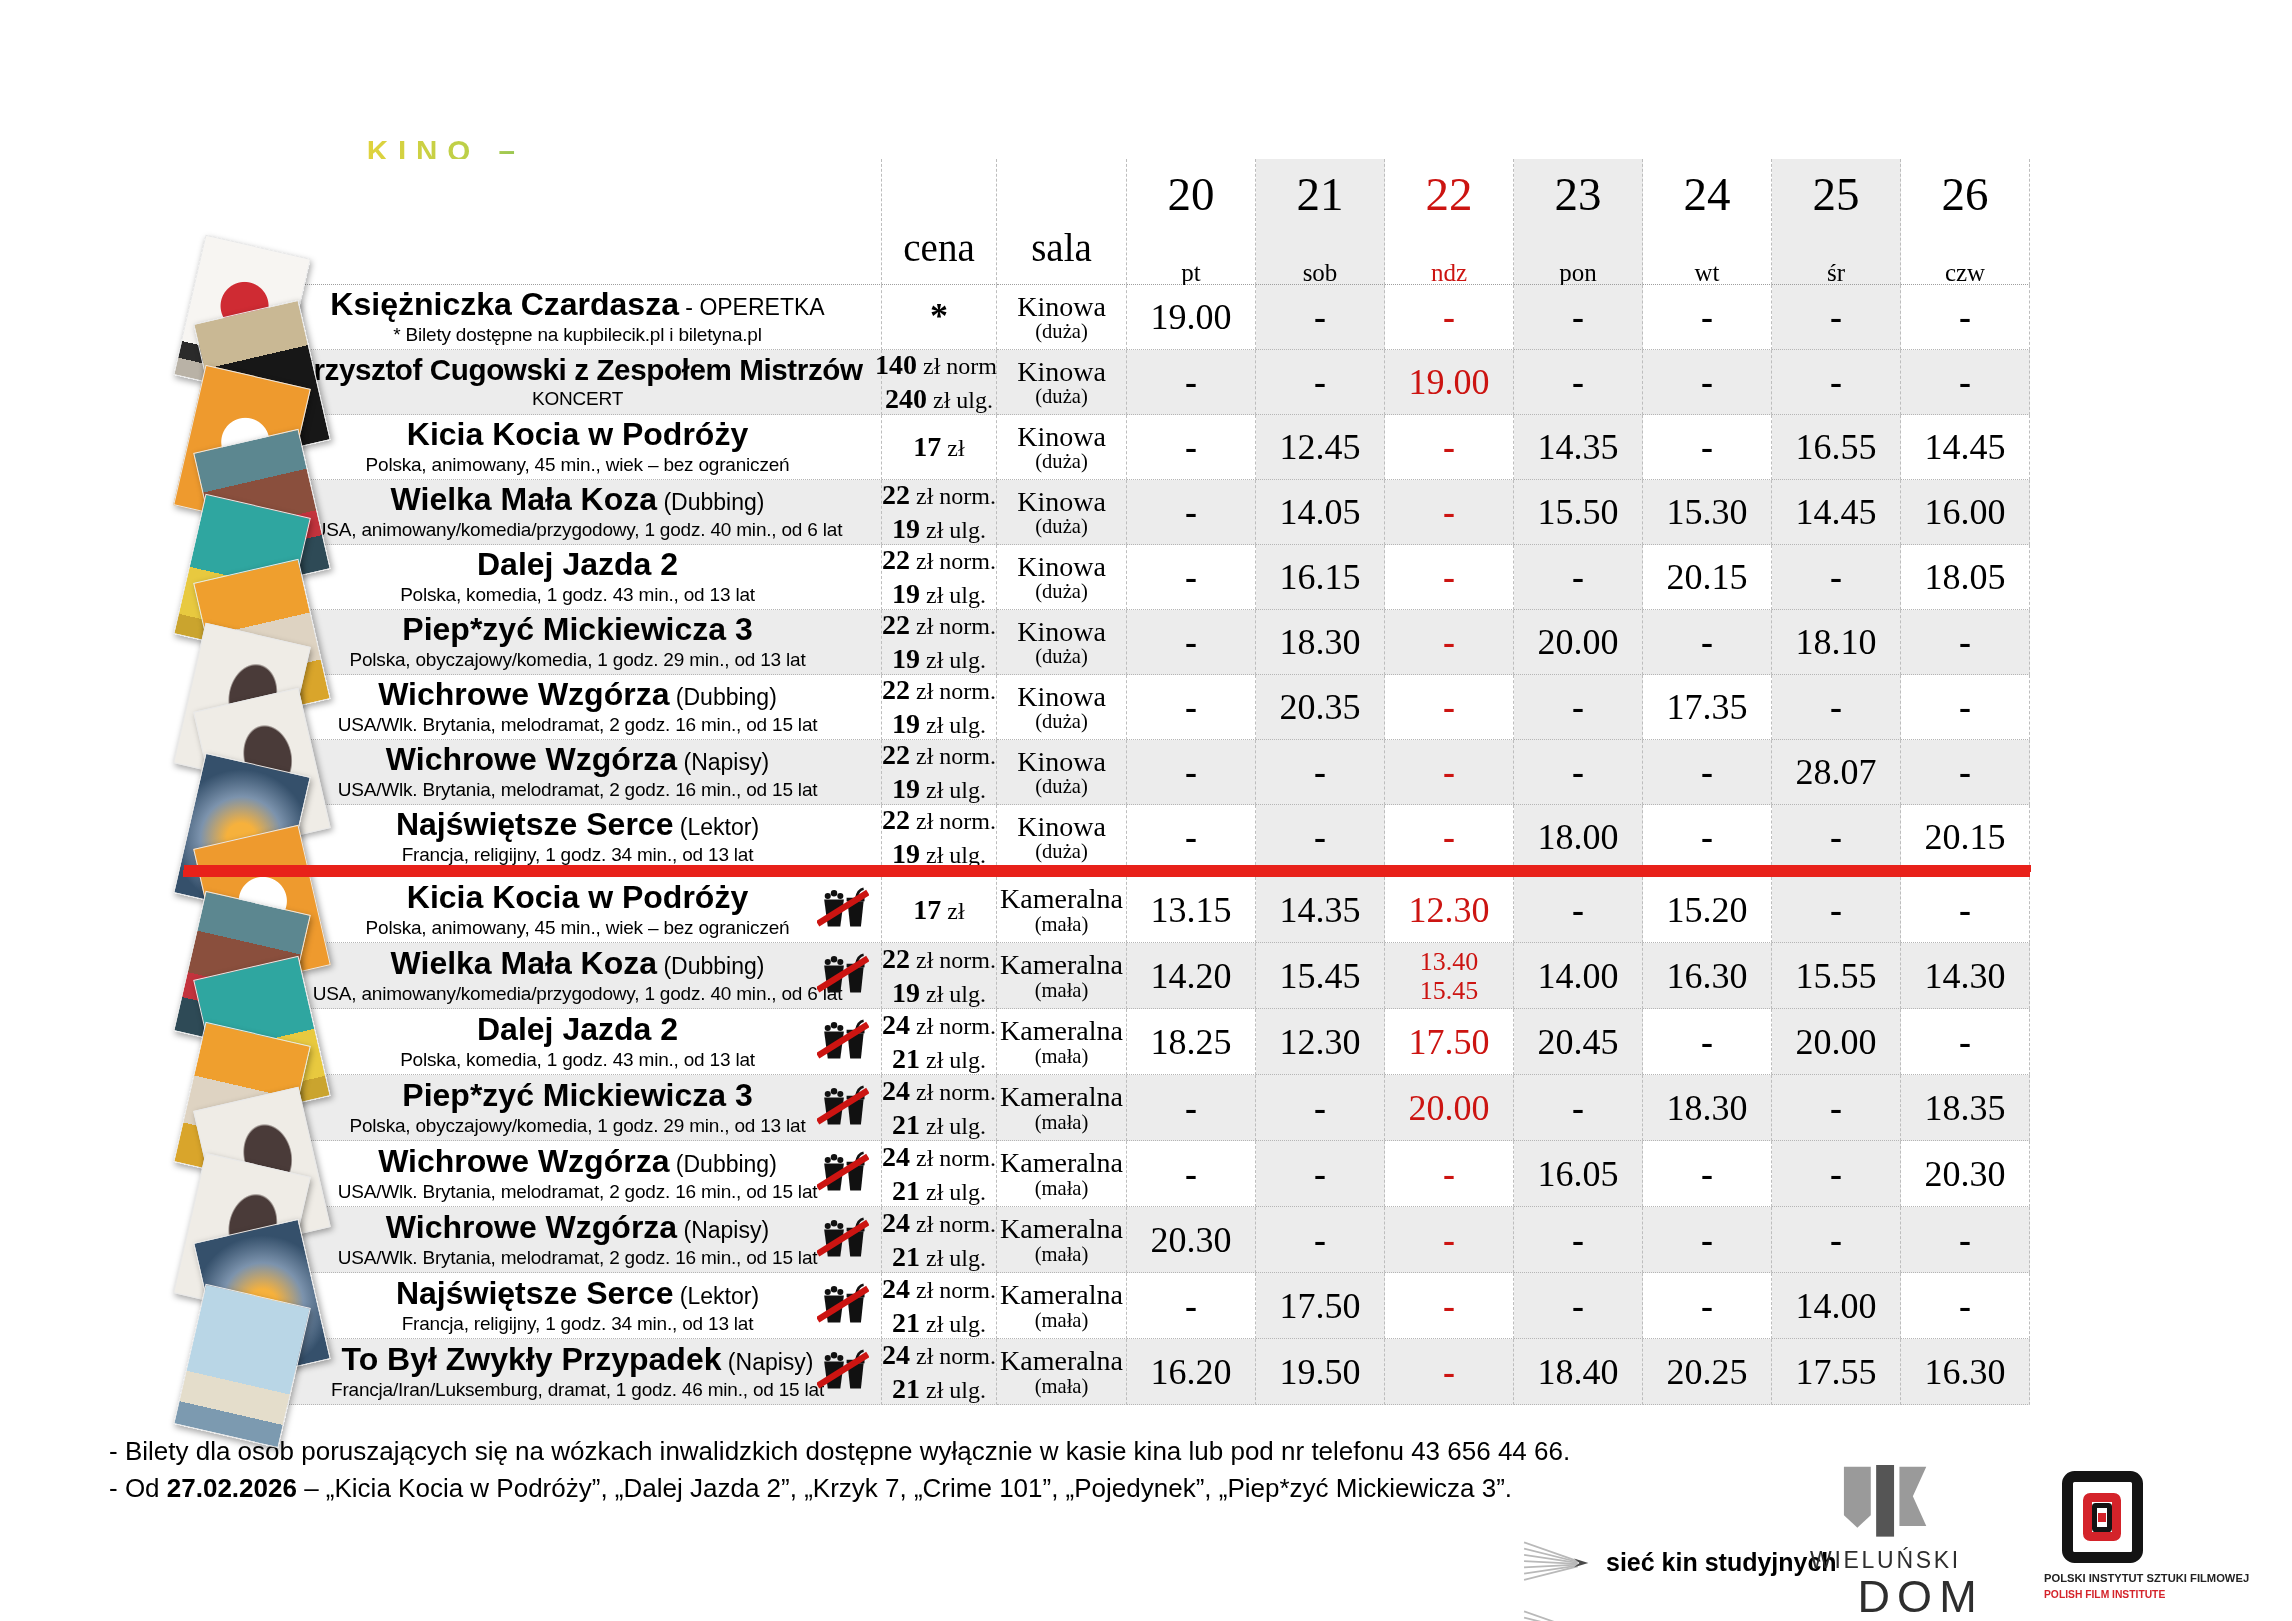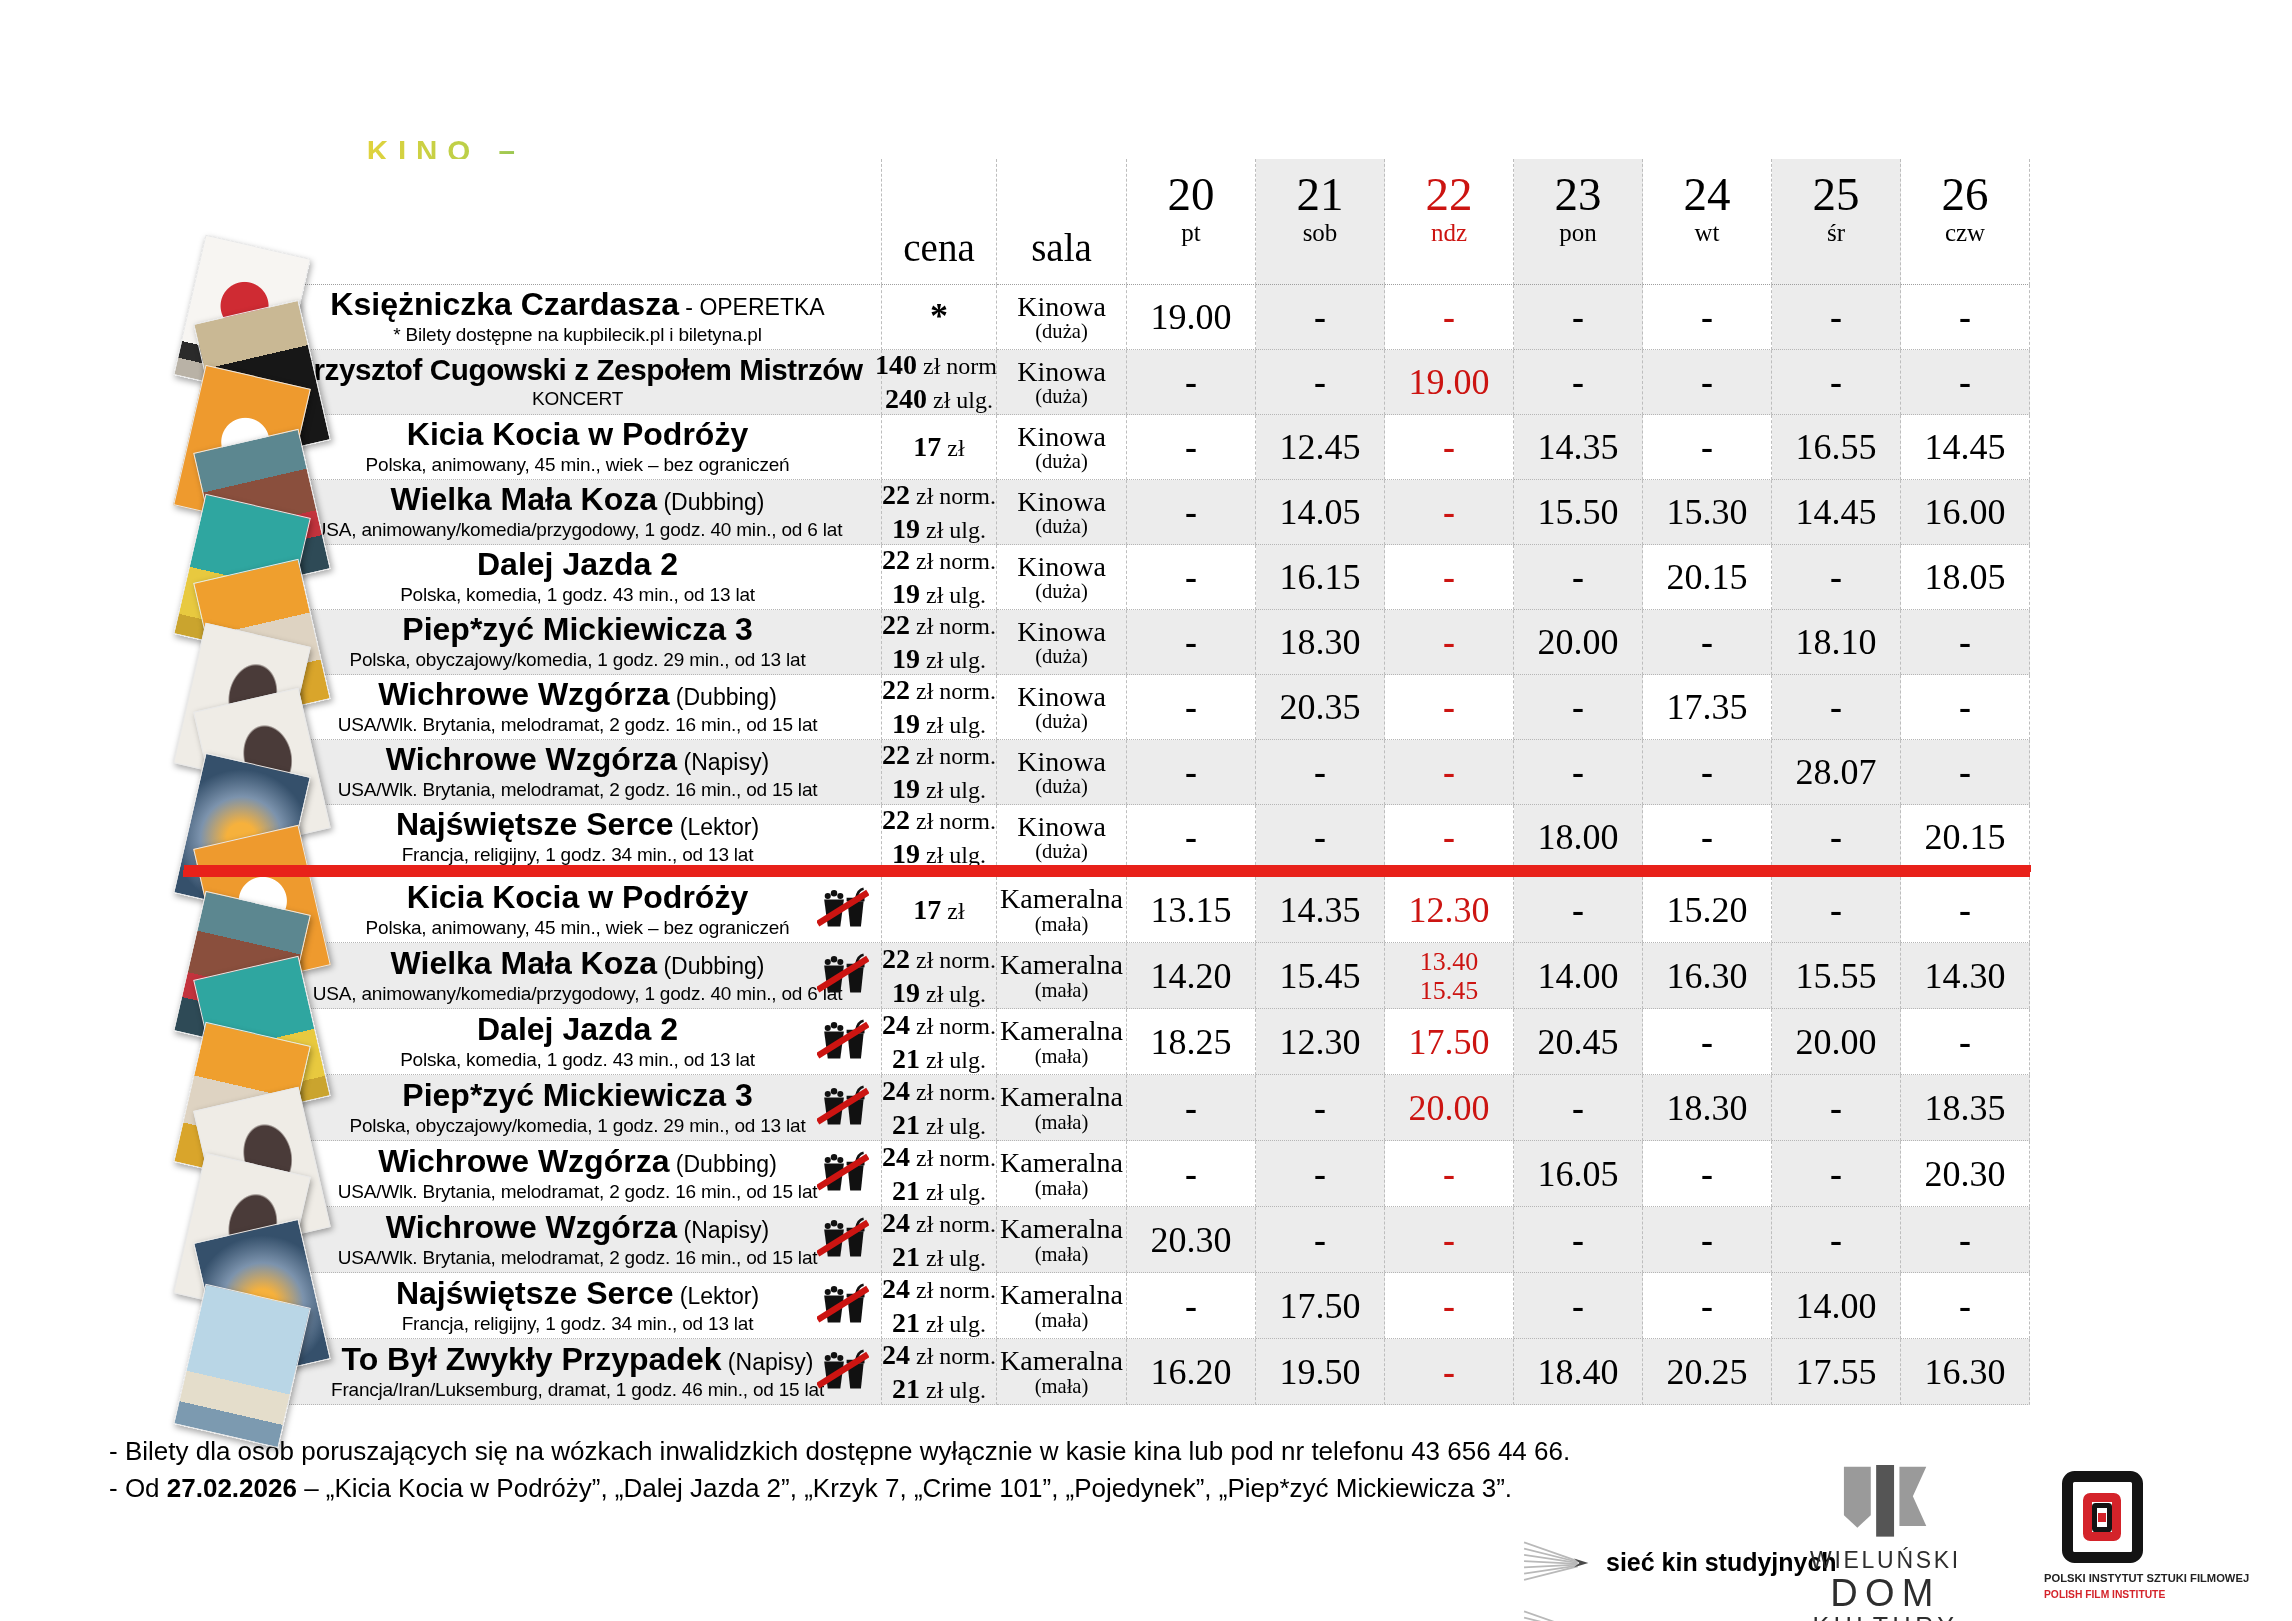--- a/index.html
+++ b/index.html
@@ -24,21 +24,21 @@
         grid-template-columns:609px 115px 130px repeat(7,129px);
         grid-template-rows:126px repeat(9,65px) 7.2px repeat(8,66px);}
   .c{position:relative;border-right:0.9px dashed #bdbdbd;border-bottom:0.9px dotted #b5b5b5;
      display:flex;flex-direction:column;align-items:center;justify-content:center;
      box-sizing:border-box;background:#fff;}
   .c.first{border-left:0.9px dashed #cfcfcf;}
   .c.sh{background:#ececec;}
   .hcell{border-bottom:0.9px dotted #9e9e9e;}
   .month-cell{justify-content:flex-end;align-items:flex-end;padding:0 25px 12.5px 0;border-left:none;background:#fff;}
   .colhead{justify-content:flex-end;padding-bottom:14.3px;font-family:"Liberation Serif",serif;font-size:39px;}
-  .dayhead{justify-content:flex-start;padding-top:10.7px;font-family:"Liberation Serif",serif;}
+  .dayhead{justify-content:flex-start;padding-top:10.7px;font-family:"Liberation Serif",serif;gap:40px;}
   .daynum{font-size:47px;line-height:1.05;}
   .dayname{font-size:25px;line-height:1.1;}
   .red{color:#cc1411;}
 
   .titlecell{padding:1.8px 7.2px;}
   .titleline{white-space:nowrap;line-height:1.05;text-align:center;}
   .mtitle{font-size:32px;font-weight:700;}
   .mtitle.long{font-size:29.6px;letter-spacing:-0.4px;}
   .msuffix{font-size:23px;font-weight:400;}
   .details{font-size:19px;margin-top:2.7px;letter-spacing:-0.2px;text-align:center;white-space:nowrap;}
@@ -76,21 +76,21 @@
 
   
   .footer{position:absolute;left:109px;top:1433px;font-size:26px;line-height:1.42;}
   .footer b{font-weight:700;}
 
   .sks{position:absolute;display:flex;align-items:center;gap:12px;}
   .sks-text{font-size:25px;font-weight:700;white-space:nowrap;}
 
   .wdk{position:absolute;left:1787px;top:1465px;width:197px;text-align:center;color:#2e2e2e;}
   .wdk-l1{font-size:23px;letter-spacing:2.7px;margin-top:2px;}
-  .wdk-l2{font-size:38px;letter-spacing:7.2px;line-height:1;}
+  .wdk-l2{font-size:45px;letter-spacing:7.2px;line-height:1;text-align:right;}
   .wdk-l3{font-size:25px;letter-spacing:4.5px;}
 
   .pisf{position:absolute;left:2044px;top:1471px;width:116px;text-align:center;}
   .pisf-sq{margin:0 auto;width:59px;height:70px;border:11.6px solid #141414;border-radius:12.5px;
            display:flex;align-items:center;justify-content:center;}
   .pisf-sq2{width:38px;height:48px;border:9px solid #d4232a;border-radius:7.2px;
            display:flex;align-items:center;justify-content:center;box-sizing:border-box;}
   .pisf-sq3{width:19.7px;height:29px;border:5.4px solid #141414;border-radius:3.6px;
            display:flex;align-items:center;justify-content:center;box-sizing:border-box;}
   .pisf-dot{width:7.2px;height:9px;background:#d4232a;}

